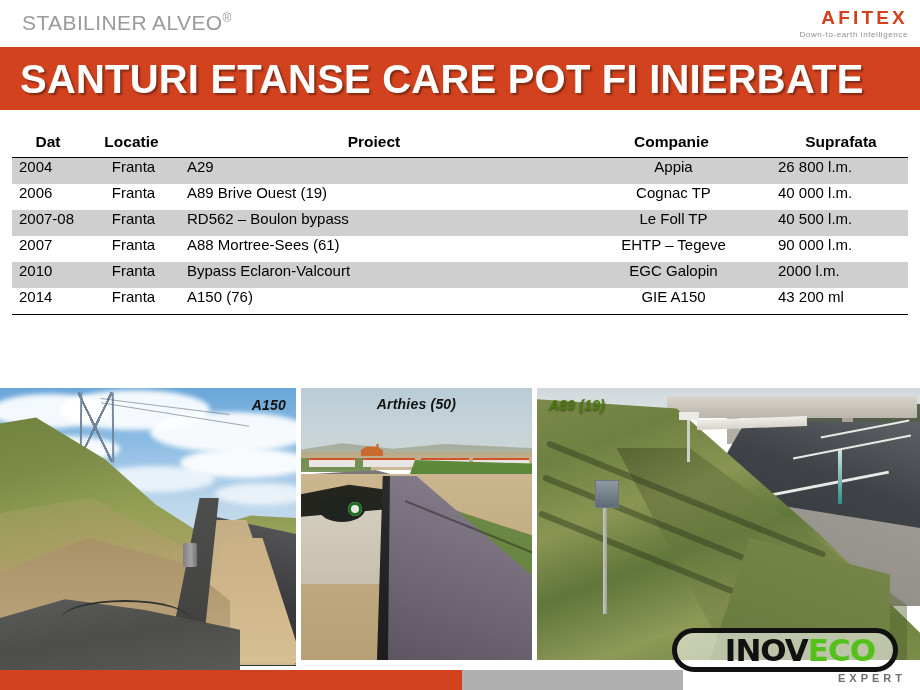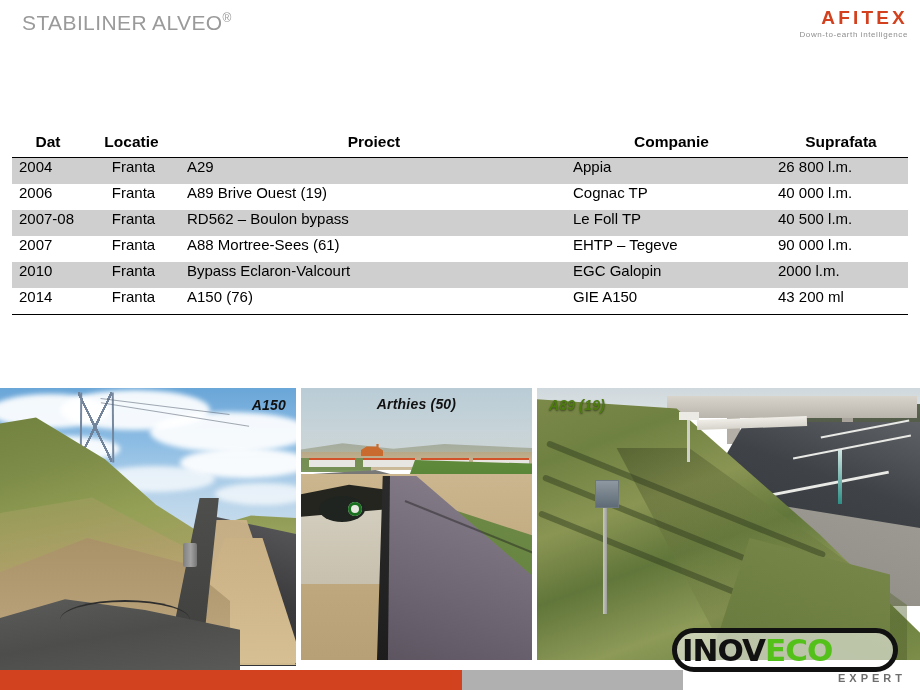--- a/index.html
+++ b/index.html
@@ -50,21 +50,21 @@
   }
   tbody td{
     padding:0 0 9px 0;font-size:15px;font-weight:400;
     line-height:17px;
   }
   tbody tr.alt td{background:#cfcfcf;}
   tbody tr:last-child td{border-bottom:1.6px solid #000;}
   .c-dat{width:72px;text-align:left;padding-left:7px;}
   .c-loc{width:95px;text-align:center;padding-left:4px;}
   .c-pro{width:390px;text-align:left;padding-left:8px;}
-  .c-com{width:205px;text-align:left;padding-left:4px;}
+  .c-com{width:205px;text-align:center;padding-left:4px;}
   .c-sup{width:134px;text-align:left;padding-left:4px;}
   thead th.c-dat{text-align:center;padding-left:0;}
   thead th.c-loc{text-align:center;padding-left:0;}
   thead th.c-pro{text-align:center;padding-left:0;}
   thead th.c-com{text-align:center;padding-left:0;}
   thead th.c-sup{text-align:center;padding-left:0;}
 
   
   .photos{position:absolute;left:0;top:388px;width:920px;height:272px;}
   .photo{position:absolute;top:0;height:304px;overflow:hidden;}
@@ -226,23 +226,24 @@
     background:linear-gradient(#f0eee8,#d6d3cb);transform:rotate(-2deg);}
 
   
   .inoveco{position:absolute;left:672px;top:628px;width:244px;height:58px;z-index:20;}
   .ino-pill{
     position:absolute;left:0;top:0;width:226px;height:44px;
     border:5px solid #111;border-radius:24px;background:rgba(255,255,255,.55);
     box-sizing:border-box;
   }
   .ino-text{
-    position:absolute;left:10px;top:4px;width:200px;height:36px;
+    position:absolute;left:28px;top:4px;width:200px;height:36px;
     font-size:31px;font-weight:bold;letter-spacing:-1px;line-height:36px;
     font-family:"DejaVu Sans",sans-serif;
+    text-align:center;
   }
   .ino-a{color:#111;}
   .ino-b{color:#54c11a;}
   .ino-expert{
     position:absolute;right:10px;top:44px;font-size:11px;font-weight:bold;
     letter-spacing:4px;color:#6e6e6e;
   }
 
   
   .footer{position:absolute;left:0;bottom:0;width:920px;height:20px;background:#fff;}
@@ -258,20 +259,23 @@
     <div class="product-title">
       <span>STABILINER ALVEO</span><span class="reg">®</span>
     </div>
 
     <div class="afitex-logo">
       <div class="afitex-word">AFITEX</div>
       <div class="afitex-tag">Down-to-earth intelligence</div>
     </div>
   </div>
 
+  <div class="banner">
+    <div class="banner-text">SANTURI ETANSE CARE POT FI INIERBATE</div>
+  </div>
 
   <div class="table-wrap">
     <table>
       <thead>
         <tr>
           <th class="c-dat">Dat</th>
           <th class="c-loc">Locatie</th>
           <th class="c-pro">Proiect</th>
           <th class="c-com">Companie</th>
           <th class="c-sup">Suprafata</th>

